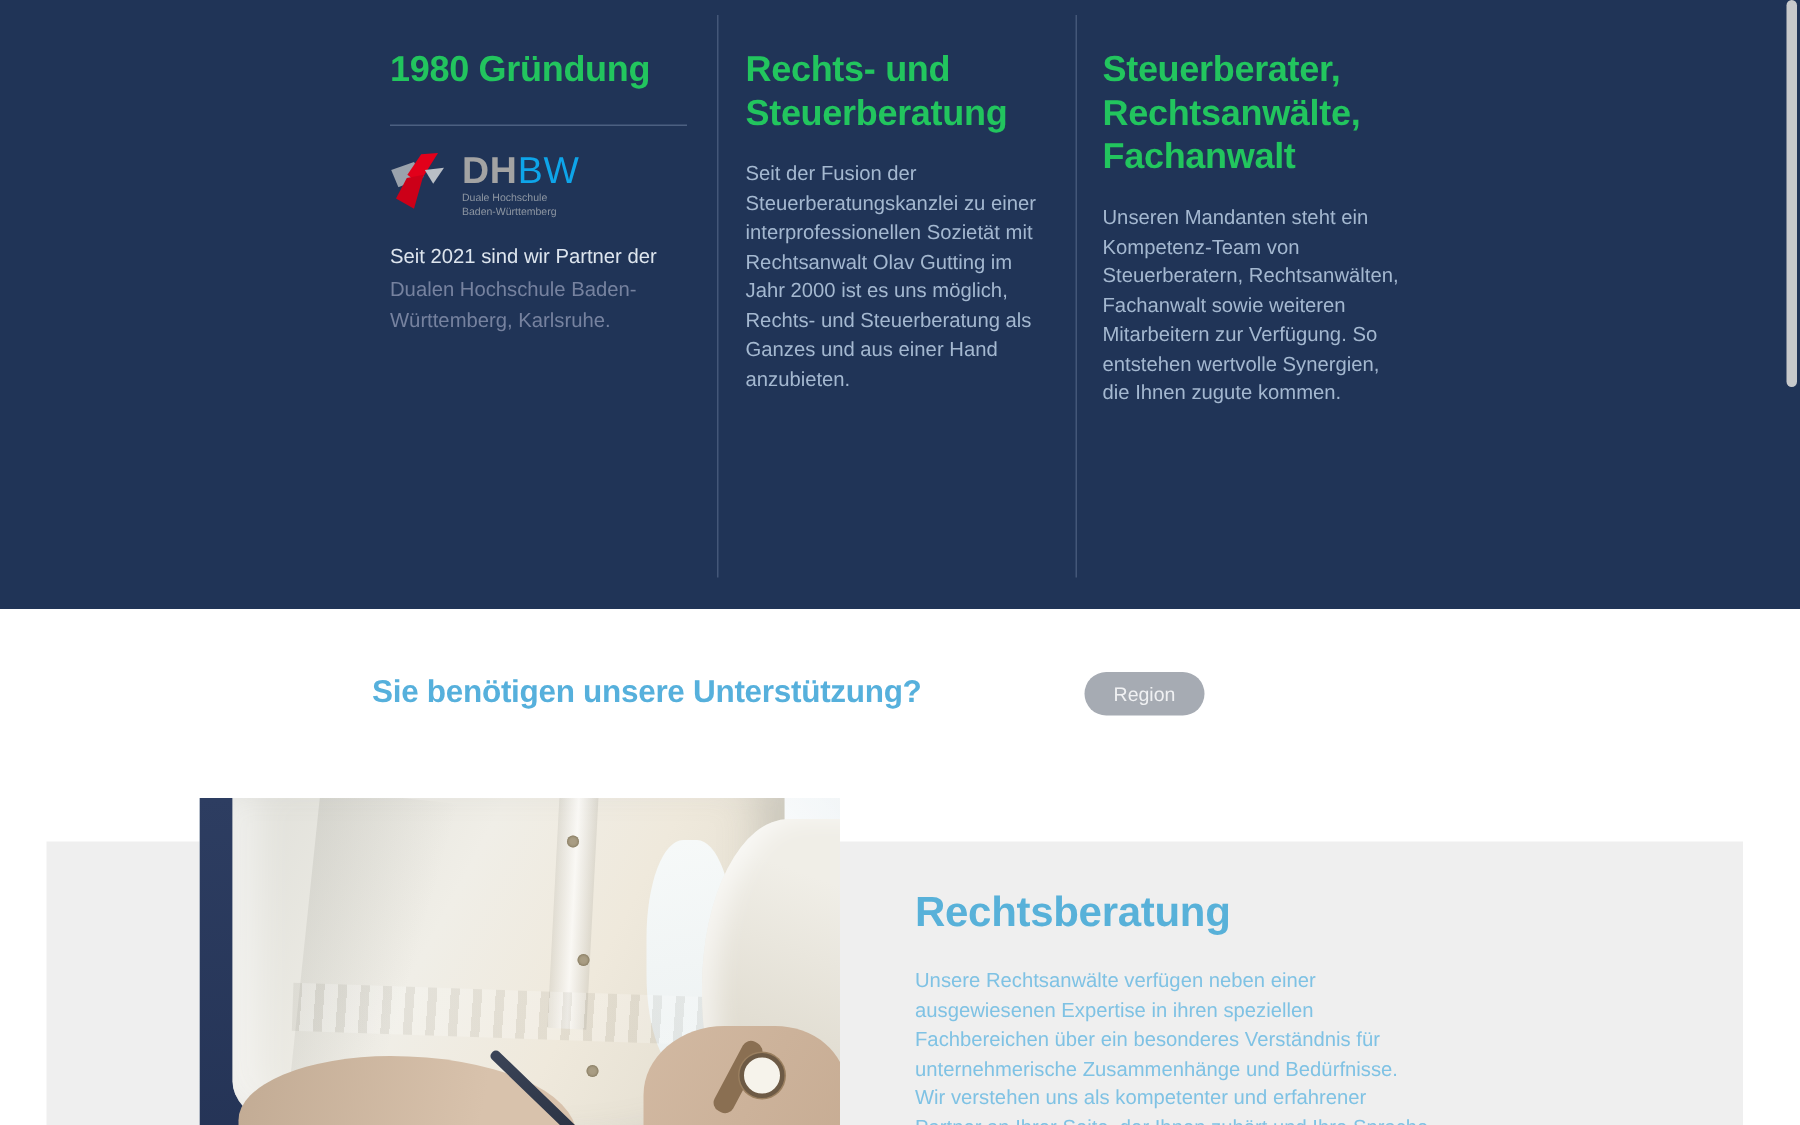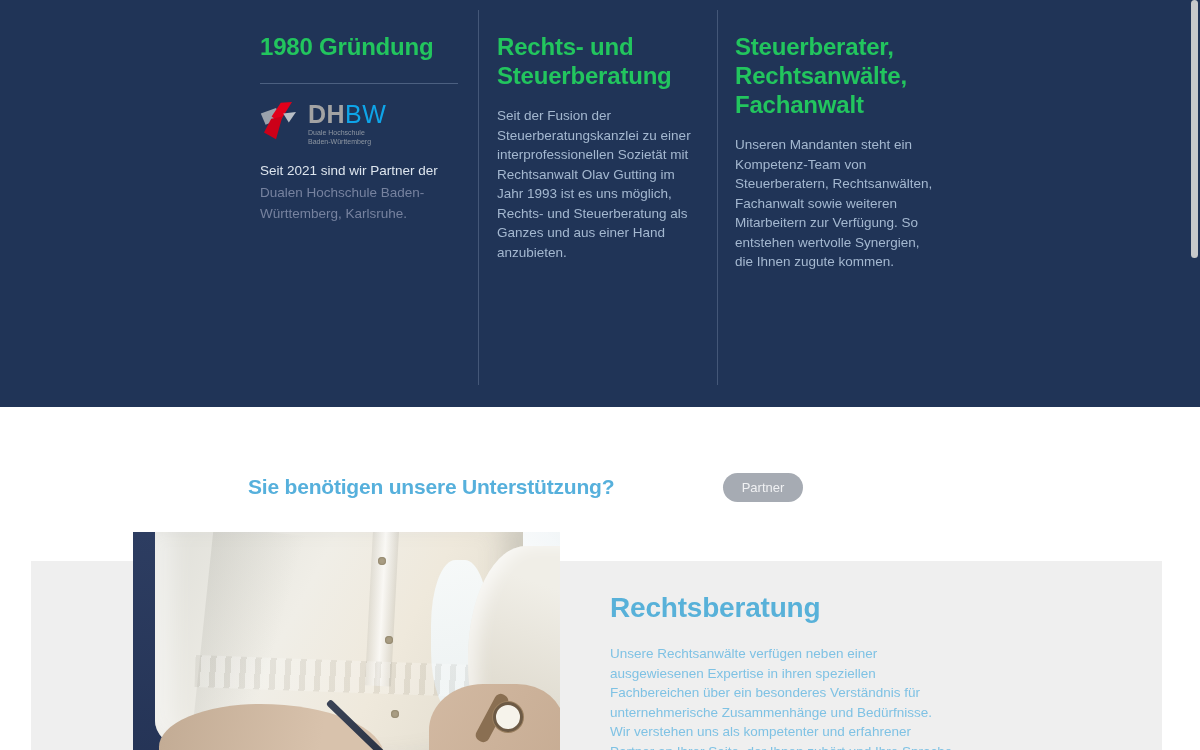--- a/index.html
+++ b/index.html
@@ -58,21 +58,21 @@
   .dhbw-dh { color: #a3a3a3; }
   .dhbw-bw { color: #0ea5e9; font-weight: normal; }
   .dhbw-sub { font-size: 7px; line-height: 8.5px; color: #8d96a2; margin-top: 2px; }
 
   .partner { margin-top: 18px; font-size: 13.5px; line-height: 21.5px; }
   .partner .plain { color: #dde5ee; }
   .partner .link  { color: #76829f; cursor: pointer; }
 
   
   .cta {
-    position: absolute; left: 0; top: 431px;
+    position: absolute; left: 0; top: 406px;
     width: 1200px; height: 154px;
     background: #ffffff;
   }
   .cta h2 {
     position: absolute; left: 248px; top: 44px;
     margin: 0;
     font-size: 21px; font-weight: bold; letter-spacing: -0.2px;
     color: #56b0dc;
   }
   .cta-button {
@@ -217,35 +217,35 @@
       </div>
     </div>
 
     <p class="partner"><span class="plain">Seit 2021 sind wir Partner der </span><span class="link">Dualen Hochschule Baden-Württemberg, Karlsruhe.</span></p>
   </div>
 
   <div class="vdivider vdivider-1"></div>
 
   <div class="col col-2">
     <h2>Rechts- und Steuerberatung</h2>
-    <p class="body">Seit der Fusion der Steuerberatungskanzlei zu einer interprofessionellen Sozietät mit Rechtsanwalt Olav Gutting im Jahr 1993 ist es uns möglich, Rechts- und Steuerberatung als Ganzes und aus einer Hand anzubieten.</p>
+    <p class="body">Seit der Fusion der Steuerberatungskanzlei zu einer interprofessionellen Sozietät mit Rechtsanwalt Olav Gutting im Jahr 2000 ist es uns möglich, Rechts- und Steuerberatung als Ganzes und aus einer Hand anzubieten.</p>
   </div>
 
   <div class="vdivider vdivider-2"></div>
 
   <div class="col col-3">
     <h2>Steuerberater, Rechtsanwälte, Fachanwalt</h2>
     <p class="body">Unseren Mandanten steht ein Kompetenz-Team von Steuerberatern, Rechtsanwälten, Fachanwalt sowie weiteren Mitarbeitern zur Verfügung. So entstehen wertvolle Synergien, die Ihnen zugute kommen.</p>
   </div>
 
 </section>
 
 <section class="cta">
   <h2>Sie benötigen unsere Unterstützung?</h2>
-  <button class="cta-button">Partner</button>
+  <button class="cta-button">Region</button>
 </section>
 
 <section class="services">
   <div class="svc-text">
     <h2>Rechtsberatung</h2>
     <p>Unsere Rechtsanwälte verfügen neben einer ausgewiesenen Expertise in ihren speziellen Fachbereichen über ein besonderes Verständnis für unternehmerische Zusammenhänge und Bedürfnisse. Wir verstehen uns als kompetenter und erfahrener Partner an Ihrer Seite, der Ihnen zuhört und Ihre Sprache spricht. Eingebunden in ein umfangreiches Netzwerk können wir in</p>
   </div>
 </section>
 
 <div class="photo">

